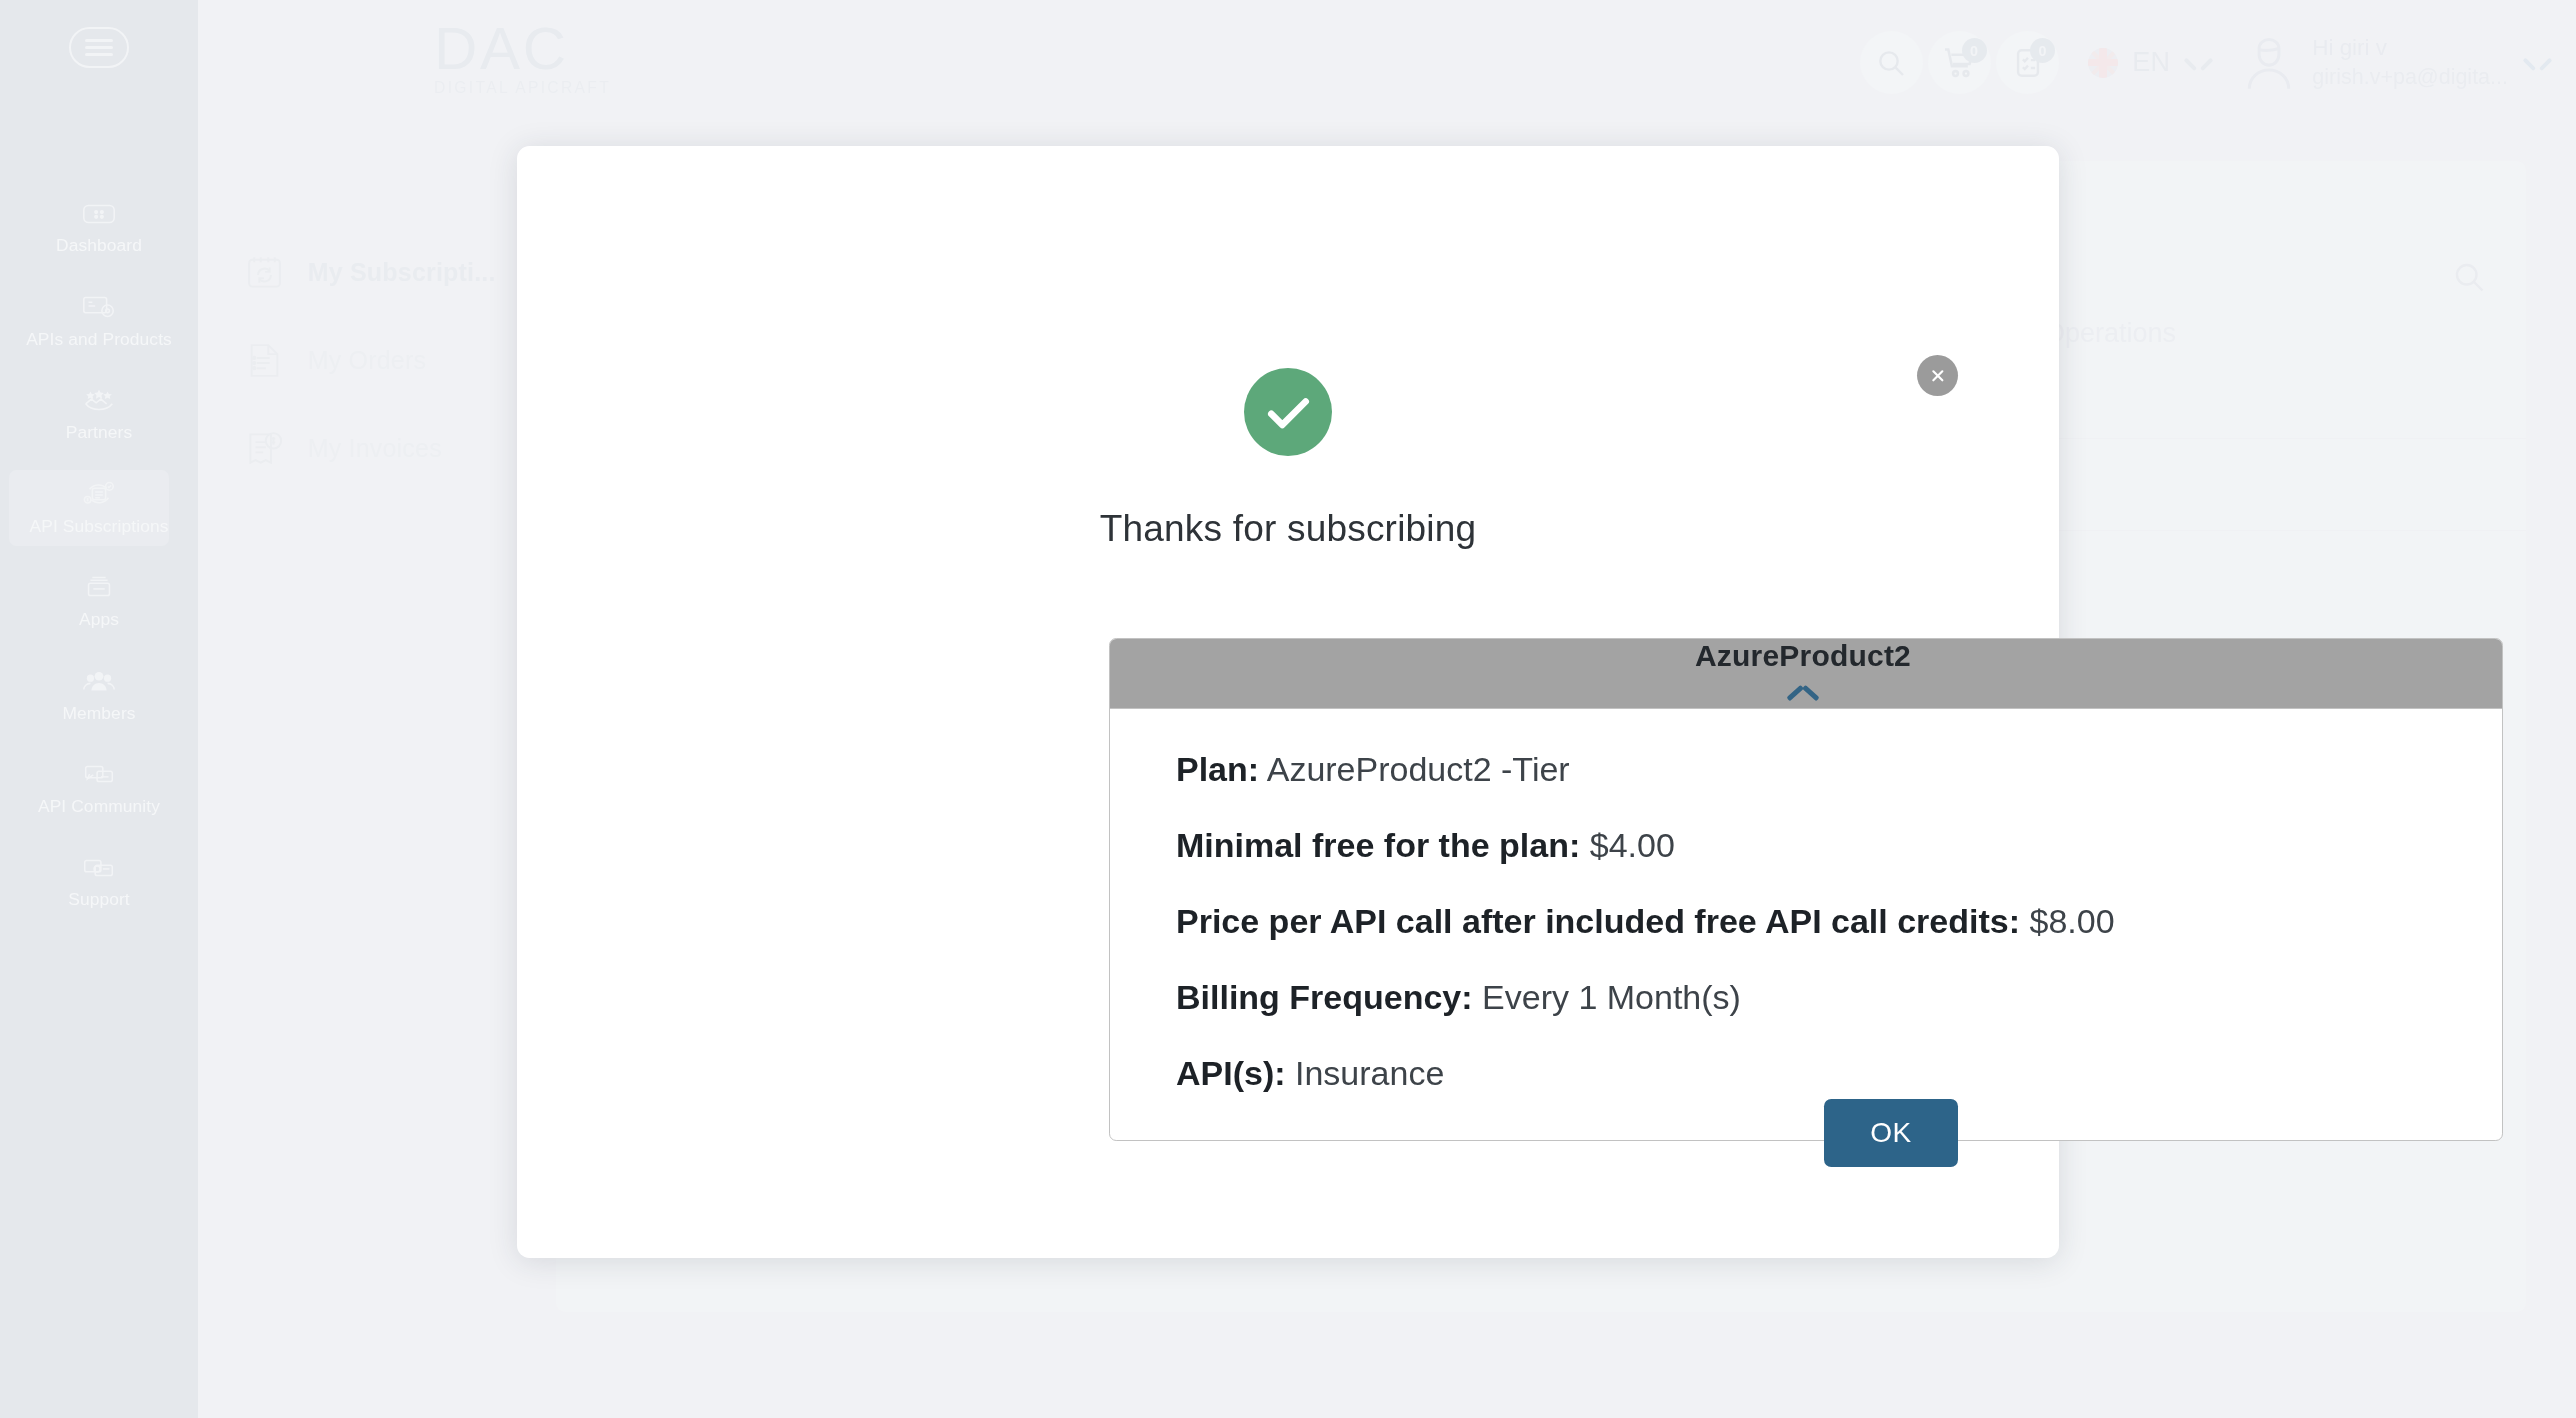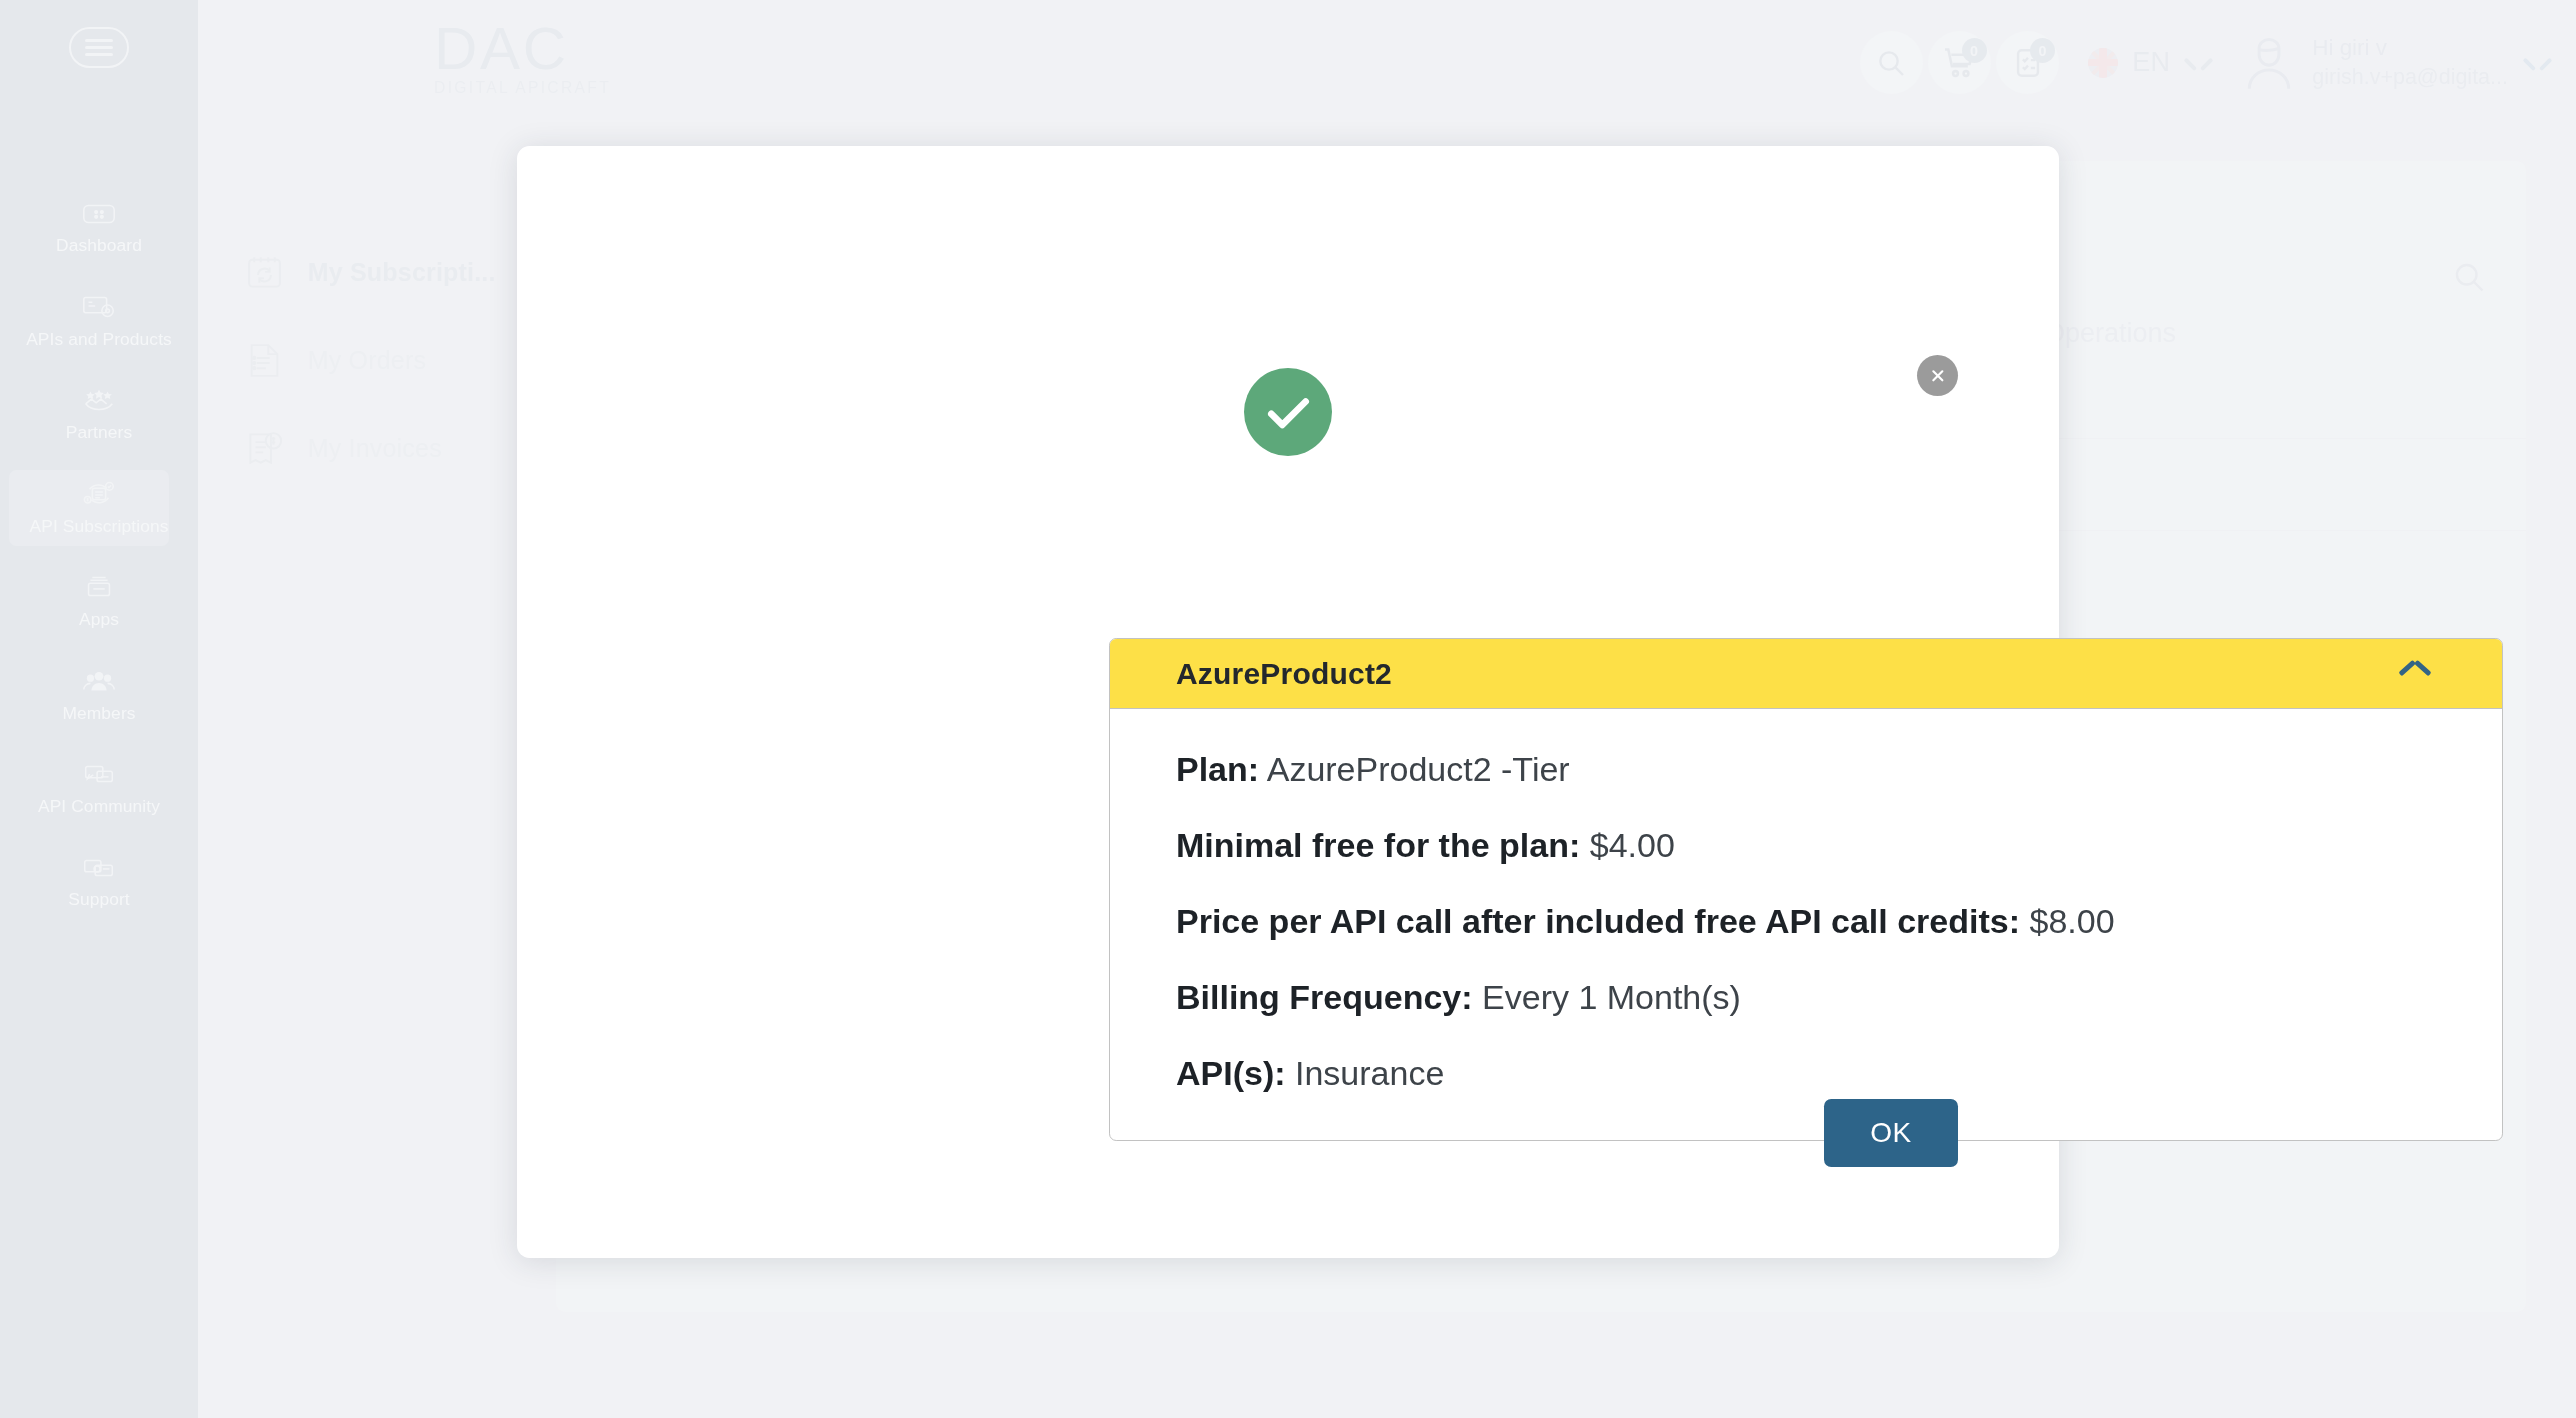--- a/index.html
+++ b/index.html
@@ -172,21 +172,21 @@
     width: 1394px;
     border: 0.9px solid #c2c2c2;
     border-radius: 7.2px;
     background: #fff;
     overflow: hidden;
   }
   .acc-head {
     height: 70px; display: flex; align-items: center; justify-content: space-between;
     padding: 0 72px 0 66px;
     border-bottom: 0.9px solid #c2c2c2;
-    background: #fde047; cursor: pointer;
+    background: #a3a3a3; cursor: pointer; flex-direction: column;
   }
   .acc-title { font-size: 30px; font-weight: 700; color: #23282d; letter-spacing: 0.2px; }
   .acc-chevron { width: 30px; height: 18px; position: relative; }
   .acc-chevron::before, .acc-chevron::after {
     content:""; position:absolute; top: 7.2px; width: 19px; height: 4.5px; background: #336485; border-radius: 1.8px;
   }
   .acc-chevron::before { left: 0; transform: rotate(-42deg); transform-origin: left center; }
   .acc-chevron::after  { right: 0; transform: rotate(42deg); transform-origin: right center; }
 
   .acc-body { padding: 43px 66px 50px 66px; }
@@ -468,20 +468,21 @@
         </svg>
       </span>
     </button>
 
     <div class="success-icon">
       <svg width="55" height="55" viewBox="0 0 24 24" fill="none" stroke="#ffffff" stroke-width="2.9" stroke-linecap="round" stroke-linejoin="round">
         <path d="M4.5 12.6l4.8 4.8L19.5 7.2"></path>
       </svg>
     </div>
 
+    <div class="modal-title">Thanks for subscribing</div>
 
     <div class="accordion">
       <div class="acc-head">
         <span class="acc-title">AzureProduct2</span>
         <span class="acc-chevron"></span>
       </div>
       <div class="acc-body">
 
         <div class="acc-row">
           <span class="k">Plan:</span>

